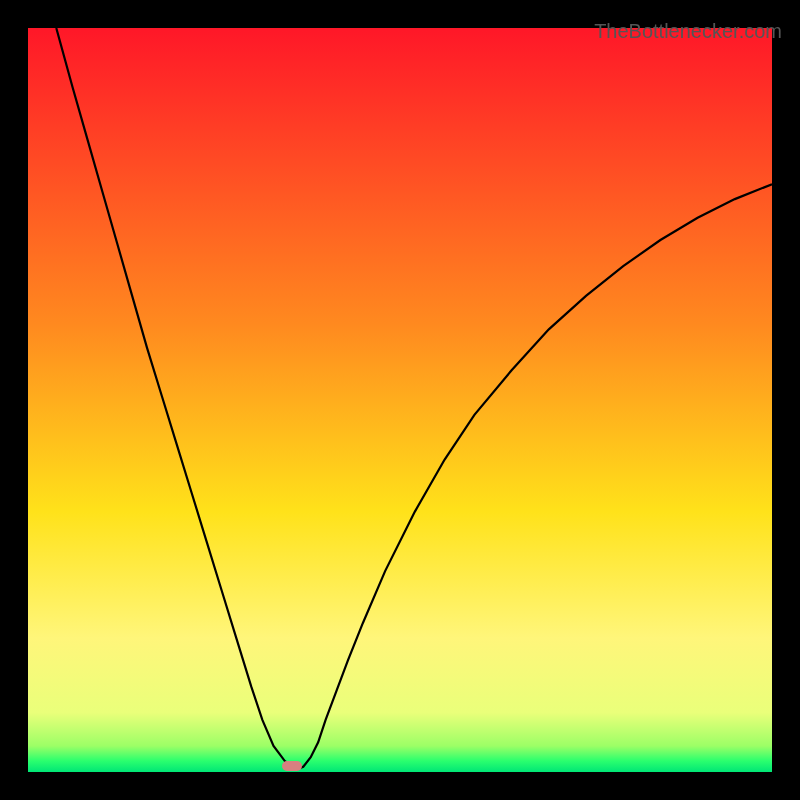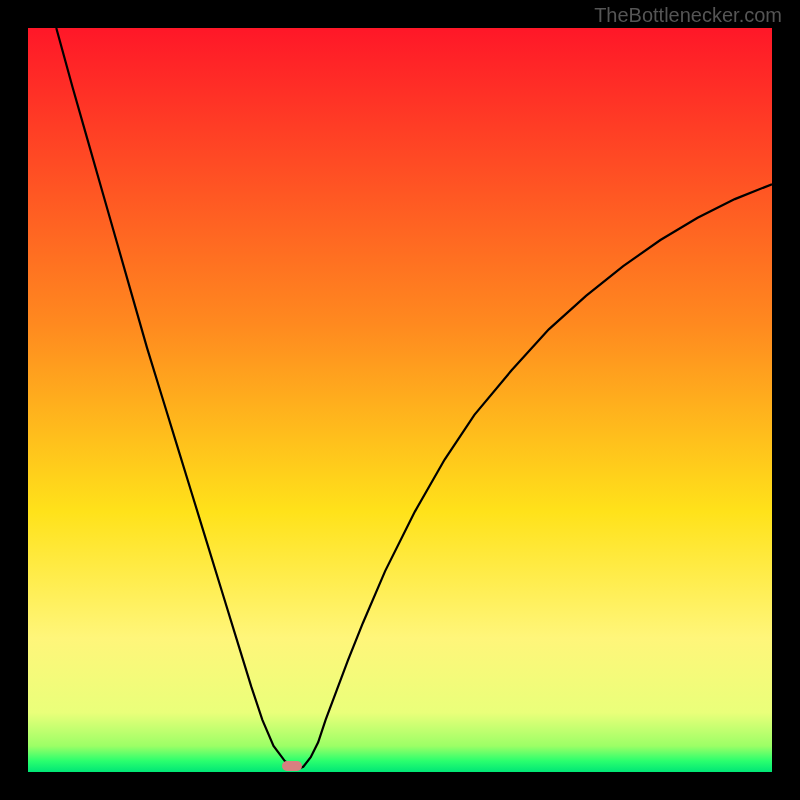--- a/index.html
+++ b/index.html
@@ -6,21 +6,21 @@
   body {
     width: 800px;
     height: 800px;
     background: #000;
     position: relative;
     overflow: hidden;
     font-family: Arial, sans-serif;
   }
   .watermark {
     position: absolute;
-    top: 4px;
+    top: 20px;
     right: 18px;
     color: #555;
     font-size: 20px;
     font-weight: 500;
     z-index: 10;
   }
   .frame {
     position: absolute;
     top: 28px;
     left: 28px;

